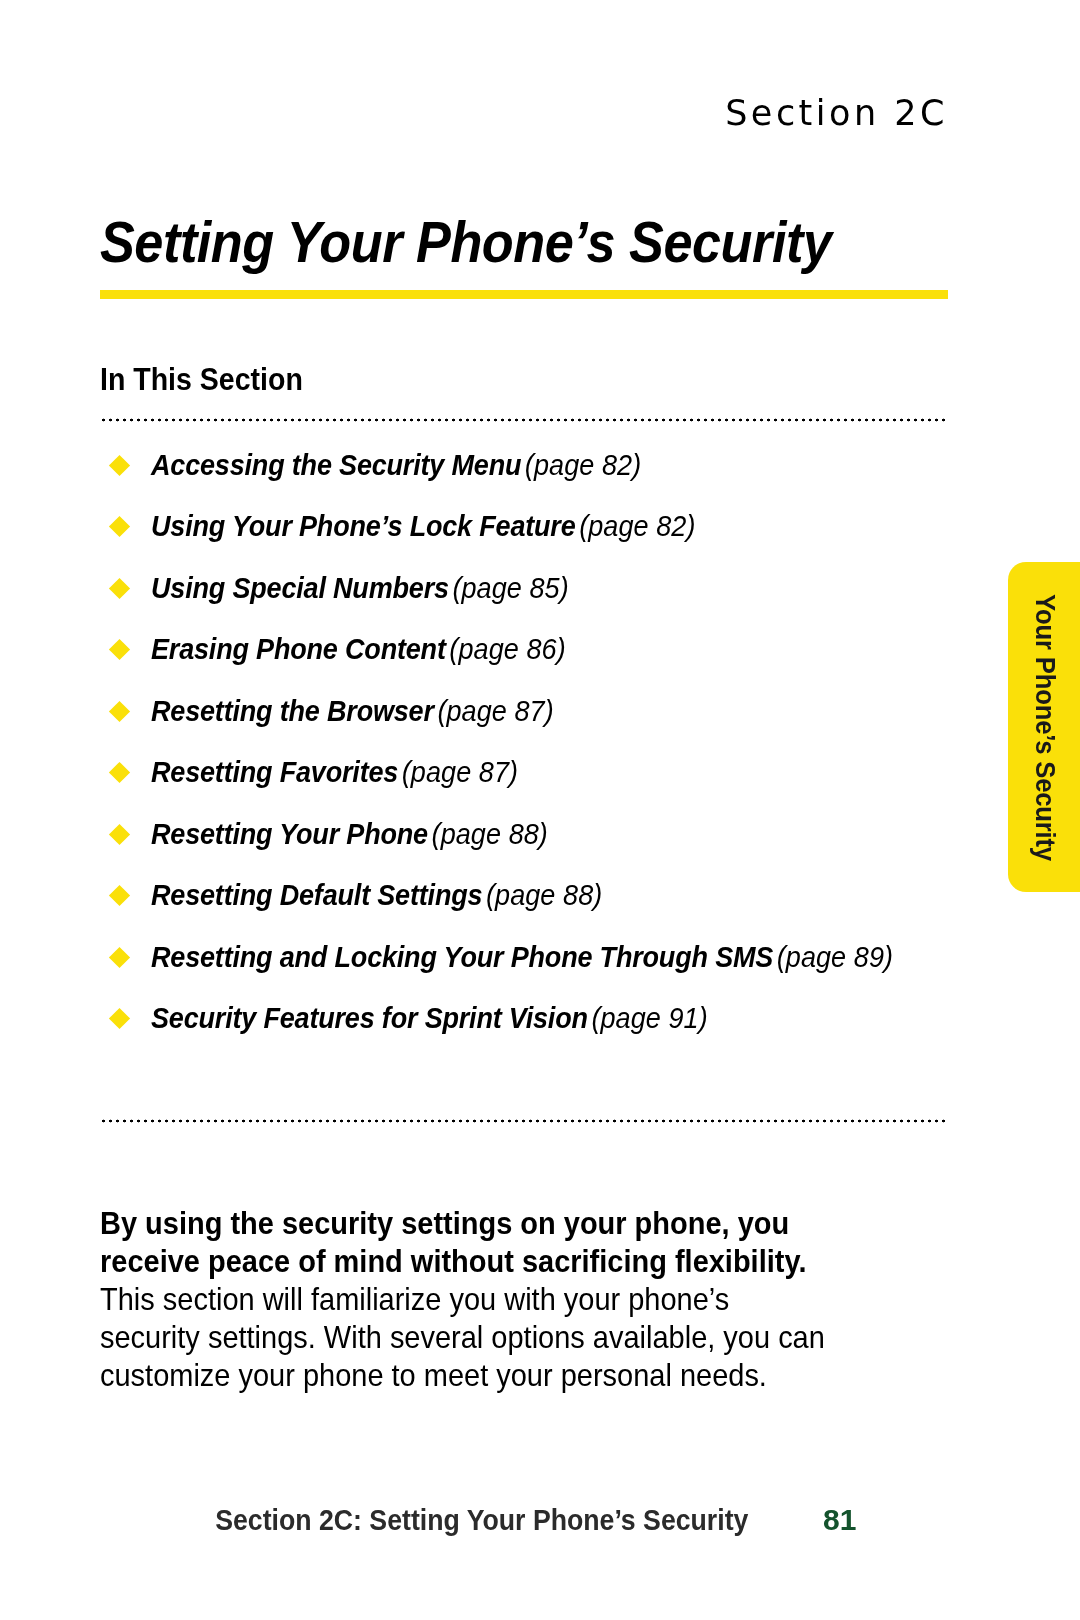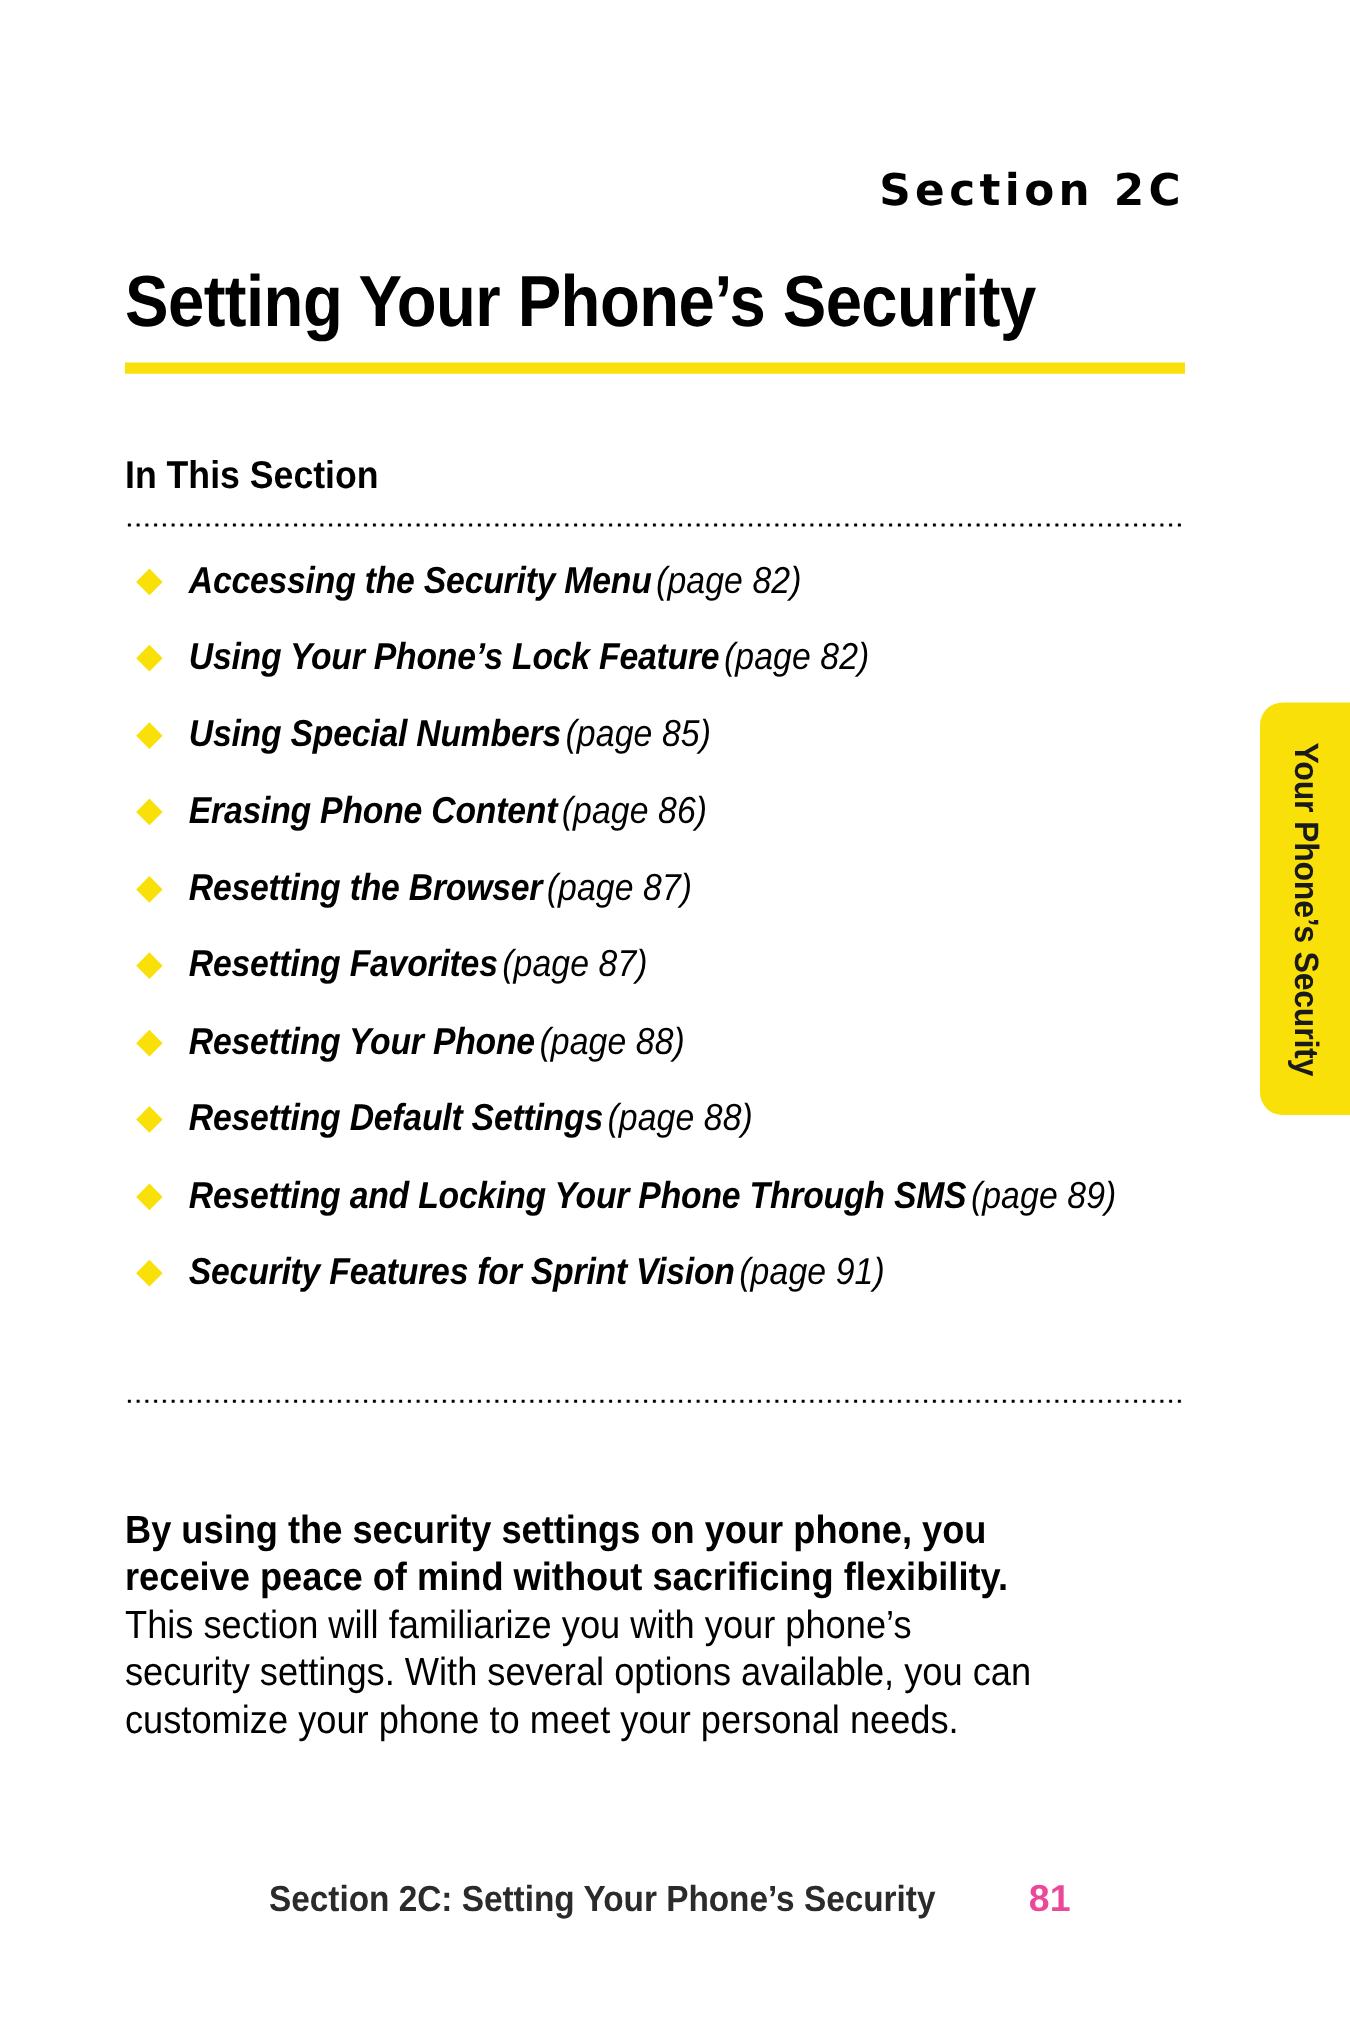--- a/index.html
+++ b/index.html
@@ -25,33 +25,33 @@
 
   
   .section-eyebrow {
     position: absolute;
     left: 100px;
     right: 132px;
     top: 96px;
     text-align: right;
     font-family: "DejaVu Sans", sans-serif;
     font-size: 35px;
-    font-weight: bold;
+    font-weight: normal;
     letter-spacing: 3.5px;
     color: #000;
     line-height: 1;
-    margin-top: 40px;
   }
 
   
   .title-block {
     position: absolute;
     left: 100px;
     top: 212px;
     width: 848px;
+    font-style: italic;
   }
 
   .page-title {
     font-family: "Liberation Sans Narrow", "Liberation Sans", sans-serif;
     font-size: 58px;
     font-weight: bold;
     letter-spacing: -0.5px;
     line-height: 1.04;
     color: #000;
     transform: scaleX(0.90);
@@ -210,21 +210,21 @@
   .footer-text {
     transform: scaleX(0.92);
     transform-origin: center;
     white-space: nowrap;
   }
 
   .footer-page {
     margin-left: 52px;
     font-size: 30px;
     font-weight: bold;
-    color: #ec4899;
+    color: #14532d;
   }
 </style>
 </head>
 <body>
 
 <div class="page">
 
   <div class="section-eyebrow">Section 2C</div>
 
   <div class="title-block">

